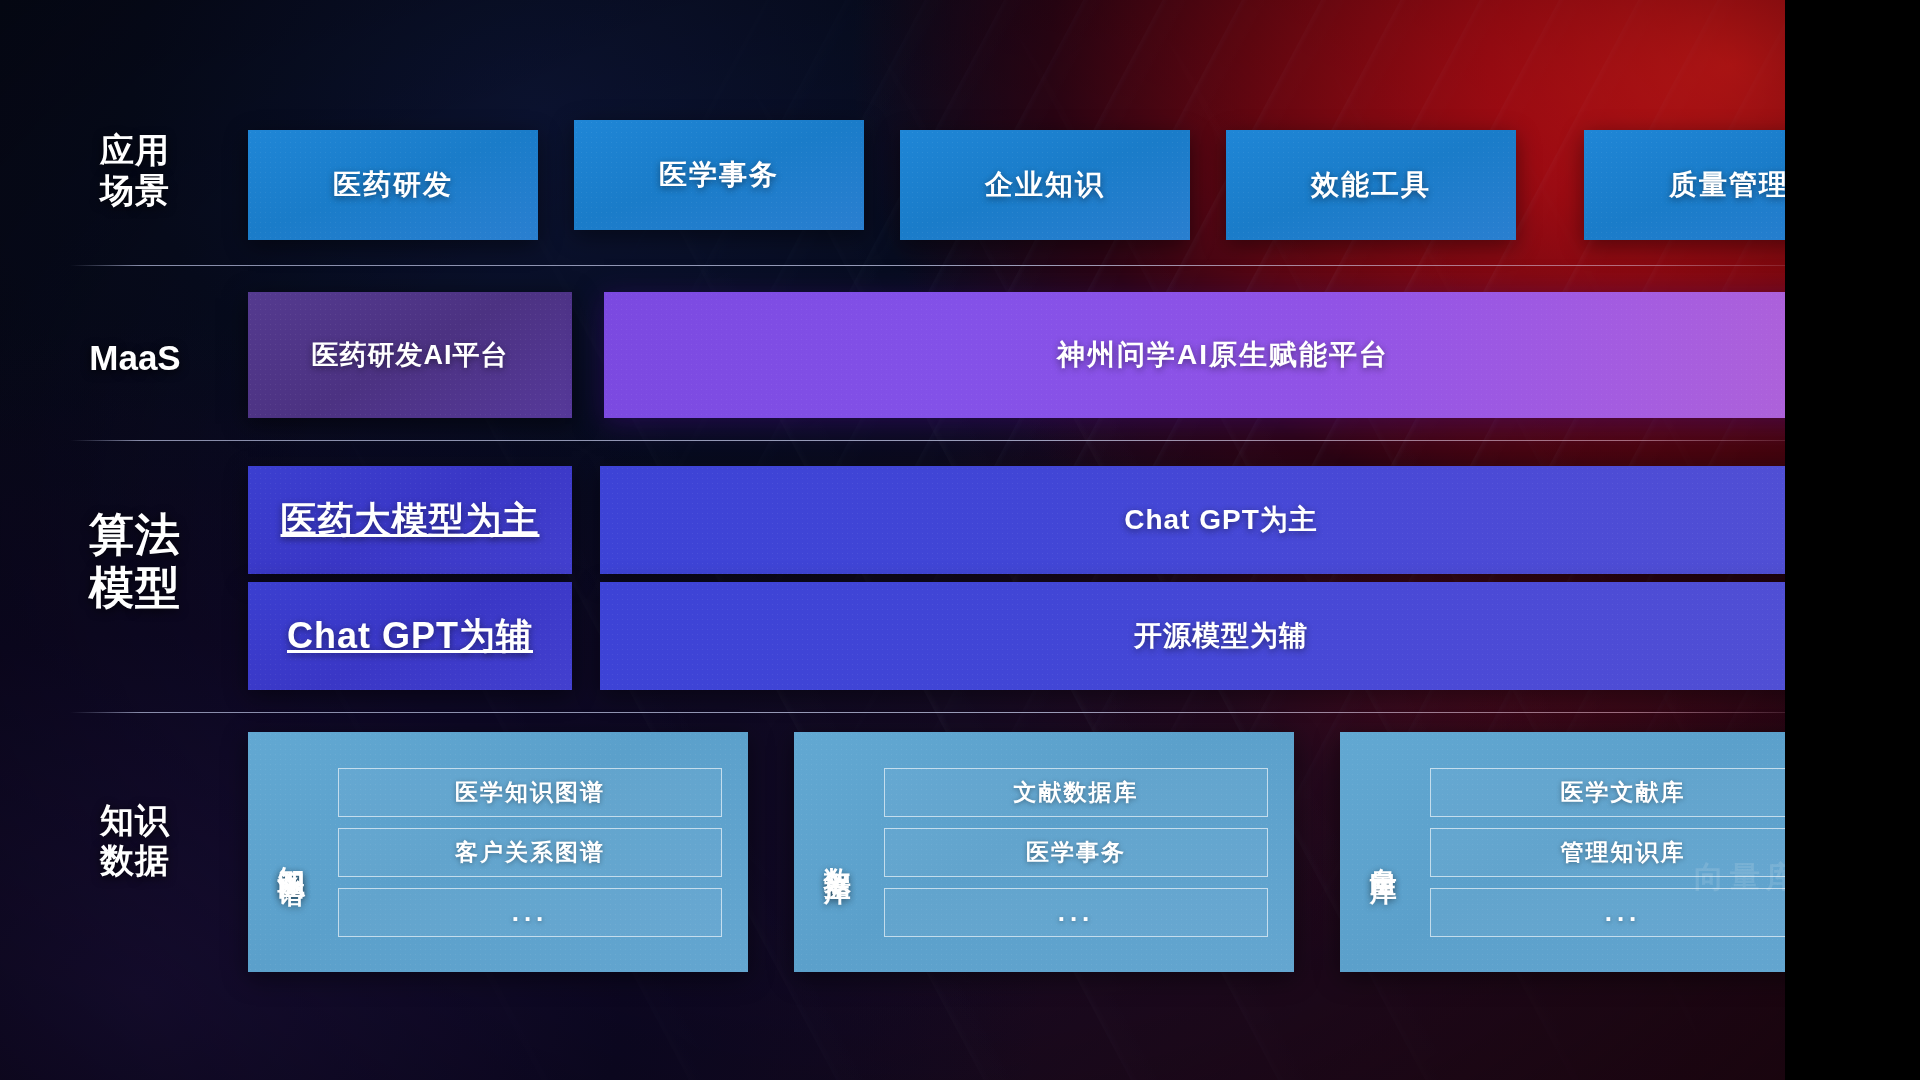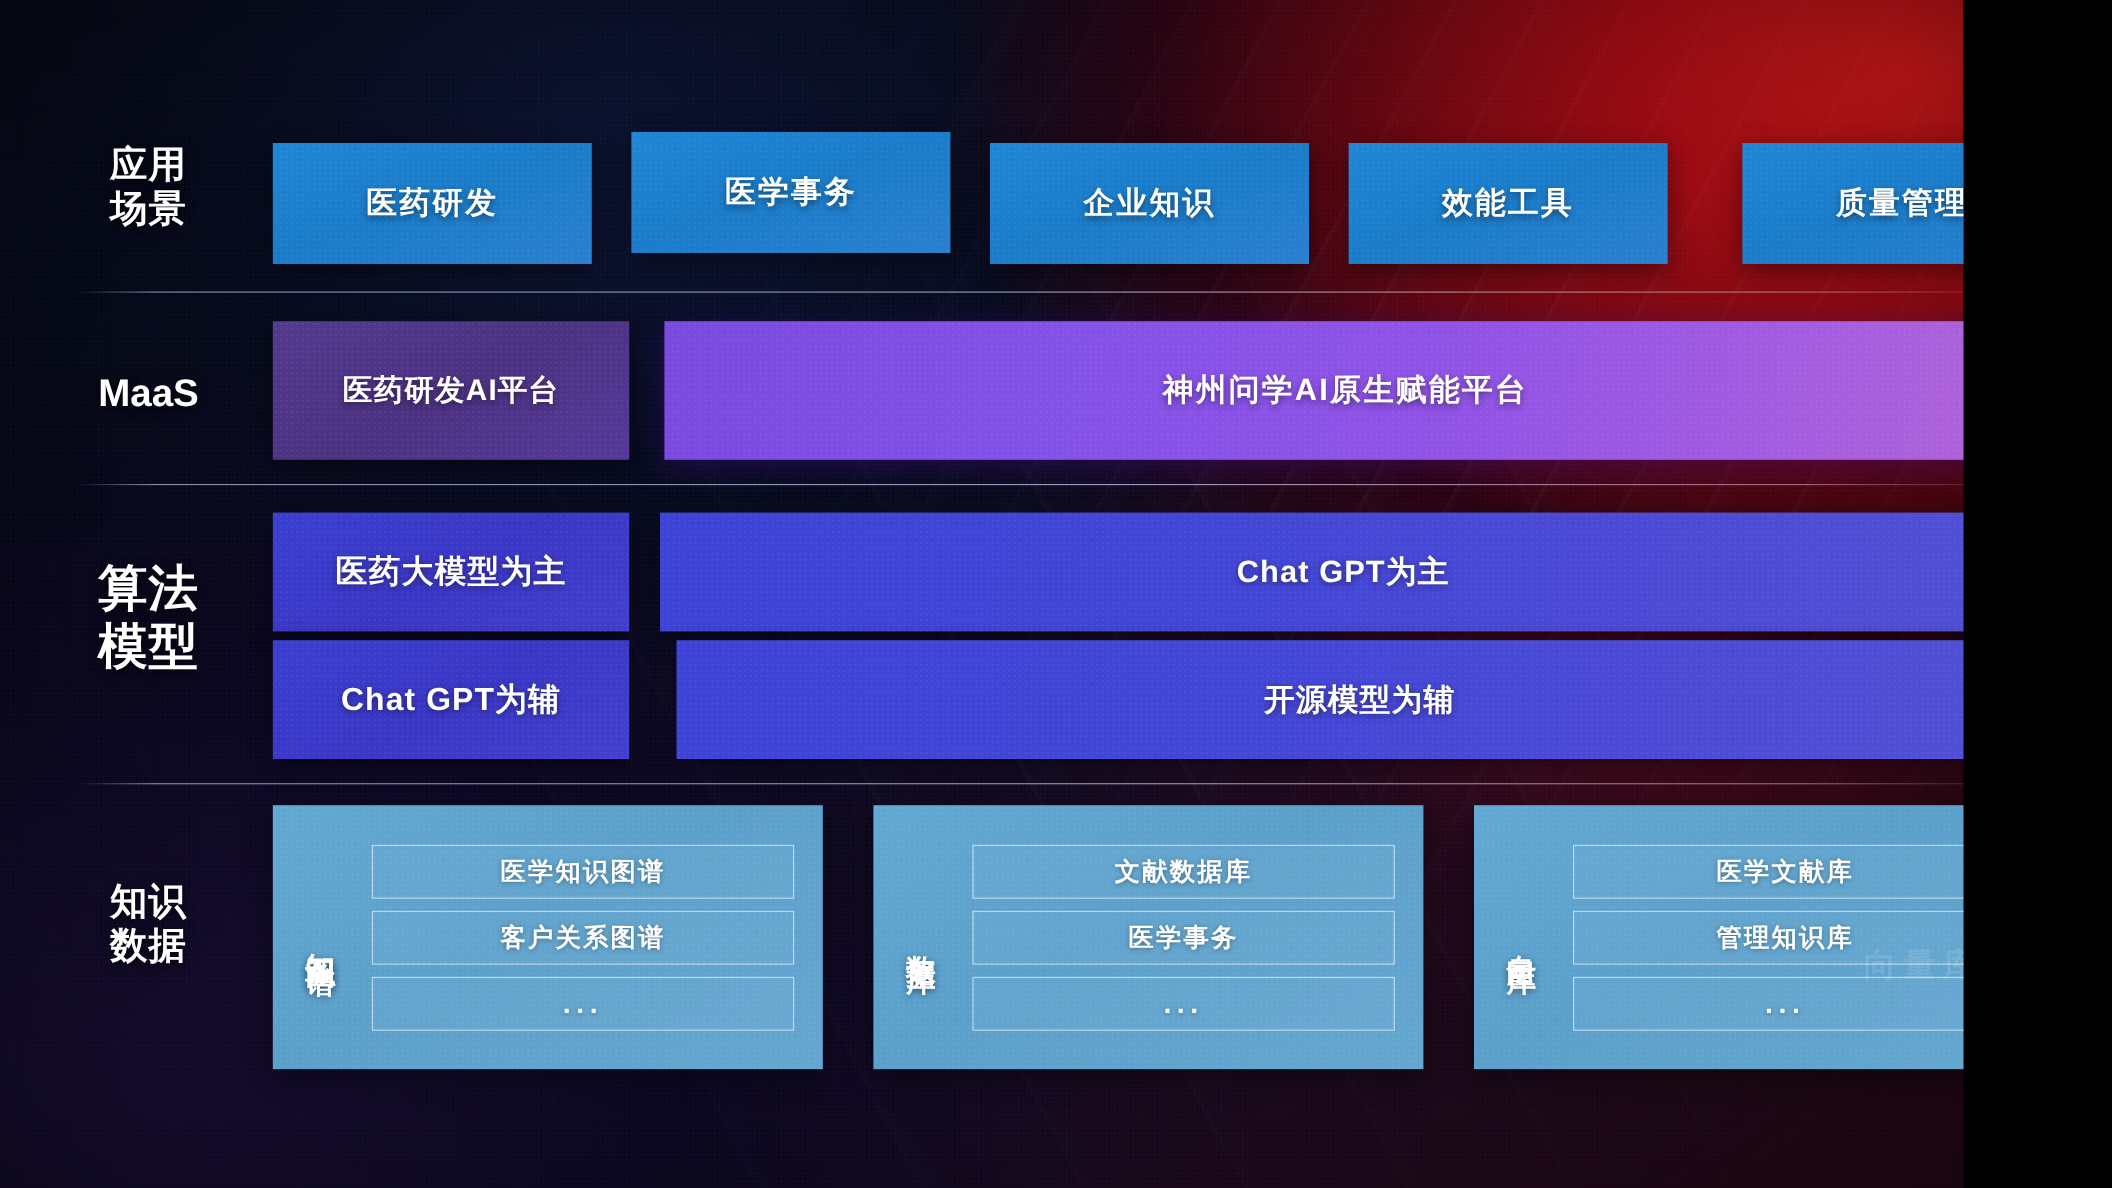--- a/index.html
+++ b/index.html
@@ -61,21 +61,21 @@
 
   .app-card{background:linear-gradient(160deg,#1f86d6 0%,#1a7cc9 48%,#2a7fd0 100%);
      box-shadow:0 6px 22px rgba(0,0,0,.45);font-size:28px;letter-spacing:2px;}
 
   .maas-left{background:linear-gradient(150deg,#543a8f 0%,#4c3282 50%,#56399a 100%);
      box-shadow:0 6px 22px rgba(0,0,0,.5);font-size:27px;letter-spacing:1px;}
   .maas-right{background:linear-gradient(100deg,#7b49e0 0%,#8351e8 28%,#9153e6 58%,#a45ce0 82%,#b063d8 100%);
      box-shadow:0 6px 26px rgba(60,10,120,.5);font-size:28px;letter-spacing:2px;}
 
   .algo-left{background:linear-gradient(150deg,#3b3fd0 0%,#3a37c6 50%,#4340cf 100%);
-     box-shadow:0 6px 22px rgba(0,0,0,.45);font-size:29px;letter-spacing:1px;}
+     box-shadow:0 6px 22px rgba(0,0,0,.45);font-size:36px;letter-spacing:1px;text-decoration:underline;}
   .algo-right{background:linear-gradient(100deg,#3d43d6 0%,#4146d6 35%,#4b4ad6 70%,#5150d4 100%);
      box-shadow:0 6px 22px rgba(0,0,0,.4);font-size:28px;letter-spacing:1px;text-align:center;}
 
   
   .kpanel{position:absolute;background:linear-gradient(150deg,#62a8d2 0%,#5ba0cb 45%,#64a6d0 100%);
      box-shadow:0 6px 24px rgba(0,0,0,.45);display:flex;align-items:stretch;}
   .kpanel .sheen{position:absolute;inset:0;pointer-events:none;
      background-image:radial-gradient(circle, rgba(255,255,255,.3) .6px, transparent .7px);
      background-size:5px 5px;opacity:.22;}
   .kpanel-label{position:relative;z-index:2;display:flex;align-items:center;justify-content:center;
@@ -160,21 +160,21 @@
       <span>医药大模型为主</span>
     </div>
     <div class="card algo-right" style="left:600px;top:466px;width:1242px;height:108px;">
       <span class="sheen"></span>
       <span>Chat GPT为主</span>
     </div>
     <div class="card algo-left" style="left:248px;top:582px;width:324px;height:108px;">
       <span class="sheen"></span>
       <span>Chat GPT为辅</span>
     </div>
-    <div class="card algo-right" style="left:615px;top:582px;width:1242px;height:108px;">
+    <div class="card algo-right" style="left:600px;top:582px;width:1242px;height:108px;">
       <span class="sheen"></span>
       <span>开源模型为辅</span>
     </div>
 
     <div class="divider" style="left:70px;top:712px;width:1772px;"></div>
 
     <div class="rowlabel" style="left:70px;top:800px;width:130px;font-size:34px;">
       <div>知识</div>
       <div>数据</div>
     </div>

